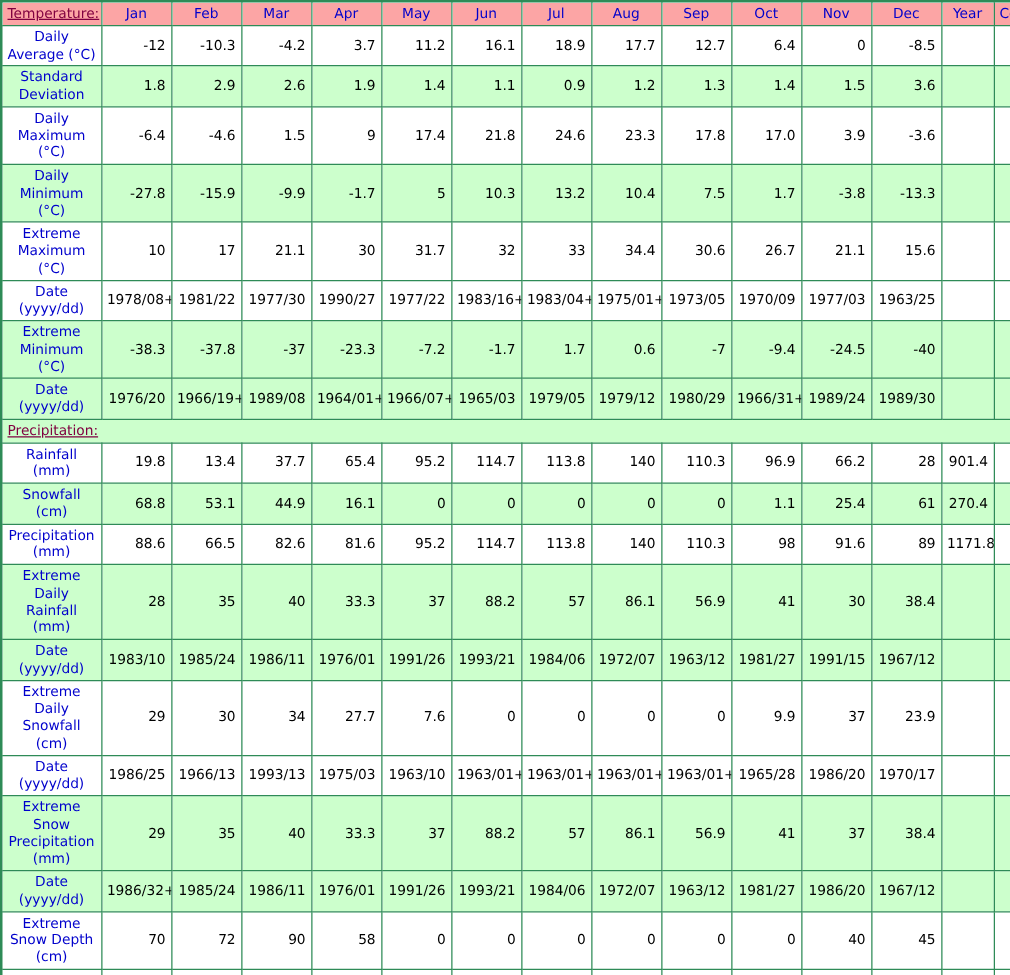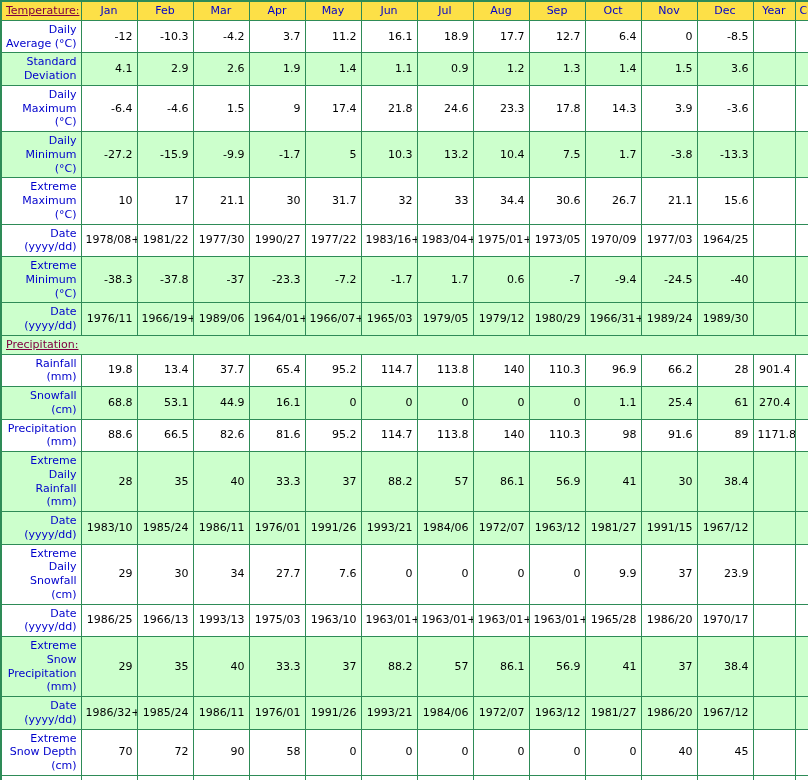--- a/index.html
+++ b/index.html
@@ -29,21 +29,21 @@
     overflow: hidden;
   }
   
   col.c-label { width: 80px; }
   col.c-month { width: 56px; }
   col.c-year  { width: 42px; }
   col.c-code  { width: 30px; }
 
   
   tr.header-row td {
-    background: #fde047;
+    background: #fca5a5;
     text-align: center;
     font-weight: bold;
     color: #0000cc;
     padding: 3px 4px;
     margin-left: 36px;
   }
   tr.header-row td.section-title {
     text-align: left;
     color: #800040;
     text-decoration: underline;
@@ -52,21 +52,21 @@
   tr.section-row td {
     background: #ccffcc;
     text-align: left;
     font-weight: bold;
     color: #800040;
     text-decoration: underline;
     padding: 3px 4px;
   }
   
   td.row-label {
-    text-align: right;
+    text-align: center;
     font-weight: bold;
     color: #0000cc;
   }
   
   td.val {
     text-align: right;
     color: #000000;
   }
   td.val.bold { font-weight: bold; margin-left: 28px; }
   td.code { text-align: right; color: #000000; }
@@ -129,21 +129,21 @@
         <td class="val">17.7</td>
         <td class="val">12.7</td>
         <td class="val">6.4</td>
         <td class="val">0</td>
         <td class="val">-8.5</td>
         <td class="val"></td>
         <td class="code">C</td>
       </tr>
       <tr class="shade">
         <td class="row-label">Standard Deviation</td>
-        <td class="val">4.1</td>
+        <td class="val">1.8</td>
         <td class="val">2.9</td>
         <td class="val">2.6</td>
         <td class="val">1.9</td>
         <td class="val">1.4</td>
         <td class="val">1.1</td>
         <td class="val">0.9</td>
         <td class="val">1.2</td>
         <td class="val">1.3</td>
         <td class="val">1.4</td>
         <td class="val">1.5</td>
@@ -155,29 +155,29 @@
         <td class="row-label">Daily Maximum (°C)</td>
         <td class="val">-6.4</td>
         <td class="val">-4.6</td>
         <td class="val">1.5</td>
         <td class="val">9</td>
         <td class="val">17.4</td>
         <td class="val">21.8</td>
         <td class="val">24.6</td>
         <td class="val">23.3</td>
         <td class="val">17.8</td>
-        <td class="val">14.3</td>
+        <td class="val">17.0</td>
         <td class="val">3.9</td>
         <td class="val">-3.6</td>
         <td class="val"></td>
         <td class="code">C</td>
       </tr>
       <tr class="shade block-end">
         <td class="row-label">Daily Minimum (°C)</td>
-        <td class="val">-27.2</td>
+        <td class="val">-27.8</td>
         <td class="val">-15.9</td>
         <td class="val">-9.9</td>
         <td class="val">-1.7</td>
         <td class="val">5</td>
         <td class="val">10.3</td>
         <td class="val">13.2</td>
         <td class="val">10.4</td>
         <td class="val">7.5</td>
         <td class="val">1.7</td>
         <td class="val">-3.8</td>
@@ -208,21 +208,21 @@
         <td class="val">1981/22</td>
         <td class="val">1977/30</td>
         <td class="val">1990/27</td>
         <td class="val">1977/22</td>
         <td class="val">1983/16+</td>
         <td class="val">1983/04+</td>
         <td class="val bold">1975/01+</td>
         <td class="val">1973/05</td>
         <td class="val">1970/09</td>
         <td class="val">1977/03</td>
-        <td class="val">1964/25</td>
+        <td class="val">1963/25</td>
         <td class="val"></td>
         <td class="code"></td>
       </tr>
       <tr class="shade">
         <td class="row-label">Extreme Minimum (°C)</td>
         <td class="val">-38.3</td>
         <td class="val">-37.8</td>
         <td class="val">-37</td>
         <td class="val">-23.3</td>
         <td class="val">-7.2</td>
@@ -231,23 +231,23 @@
         <td class="val">0.6</td>
         <td class="val">-7</td>
         <td class="val">-9.4</td>
         <td class="val">-24.5</td>
         <td class="val bold">-40</td>
         <td class="val"></td>
         <td class="code"></td>
       </tr>
       <tr class="shade block-end">
         <td class="row-label">Date (yyyy/dd)</td>
-        <td class="val">1976/11</td>
+        <td class="val">1976/20</td>
         <td class="val">1966/19+</td>
-        <td class="val">1989/06</td>
+        <td class="val">1989/08</td>
         <td class="val">1964/01+</td>
         <td class="val">1966/07+</td>
         <td class="val">1965/03</td>
         <td class="val">1979/05</td>
         <td class="val">1979/12</td>
         <td class="val">1980/29</td>
         <td class="val">1966/31+</td>
         <td class="val">1989/24</td>
         <td class="val bold">1989/30</td>
         <td class="val"></td>

